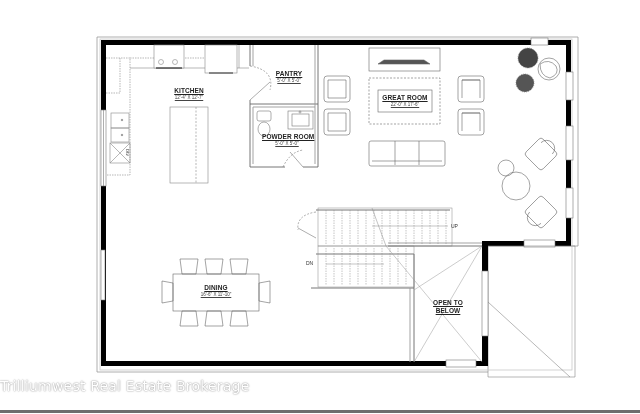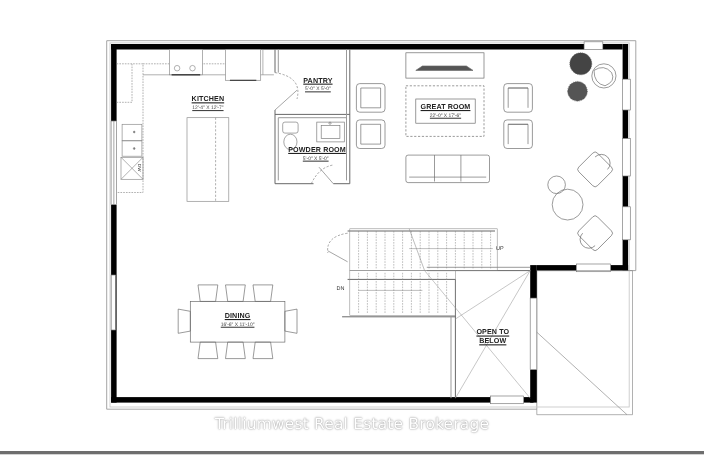--- a/index.html
+++ b/index.html
@@ -1,21 +1,21 @@
 <!DOCTYPE html>
 <html><head>
 <meta charset="utf-8">
 <style>
   html, body { margin:0; padding:0; background:#ffffff; }
   body { width:640px; height:414px; position:relative; overflow:hidden; font-family:"Liberation Sans", sans-serif; }
   #plan { position:absolute; left:0; top:0; width:640px; height:414px; }
   .lbl { position:absolute; font-family:"Liberation Sans", sans-serif; font-size:6.5px; font-weight:bold; color:#222; text-decoration:underline; text-align:center; white-space:nowrap; letter-spacing:0.1px; }
   .dim { position:absolute; font-family:"Liberation Sans", sans-serif; font-size:4.5px; color:#444; text-decoration:underline; text-align:center; white-space:nowrap; }
   .small { position:absolute; font-family:"Liberation Sans", sans-serif; font-size:5px; color:#333; white-space:nowrap; }
-  .watermark { position:absolute; left:0; width:640px; top:378px; text-align:center; font-family:"DejaVu Sans", sans-serif; font-size:14px; color:#ffffff; text-shadow:0 0 2px #9a9a9a, 0 0 1px #aaaaaa; letter-spacing:0.2px; }
+  .watermark { position:absolute; left:0; width:640px; top:378px; text-align:left; font-family:"DejaVu Sans", sans-serif; font-size:14px; color:#ffffff; text-shadow:0 0 2px #9a9a9a, 0 0 1px #aaaaaa; letter-spacing:0.2px; }
   .bottom-rule { position:absolute; left:0; width:640px; top:410px; height:3px; background:#6e6e6e; }
 </style>
 </head>
 <body>
 
 <svg id="plan" viewBox="0 0 640 414" xmlns="http://www.w3.org/2000/svg">
 
   <g fill="none" stroke="#9a9a9a" stroke-width="0.8">
     <polyline points="97,37 97,372 488,372 488,246 578,246 578,37 97,37"></polyline>
     <rect x="100" y="39" width="472" height="331" stroke="#c8c8c8"></rect>

